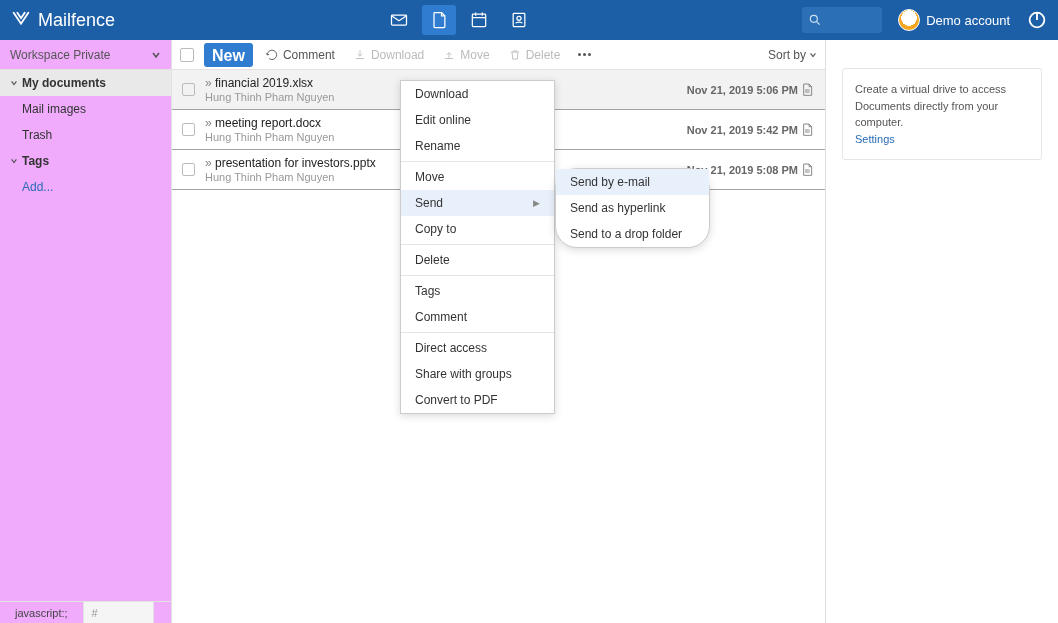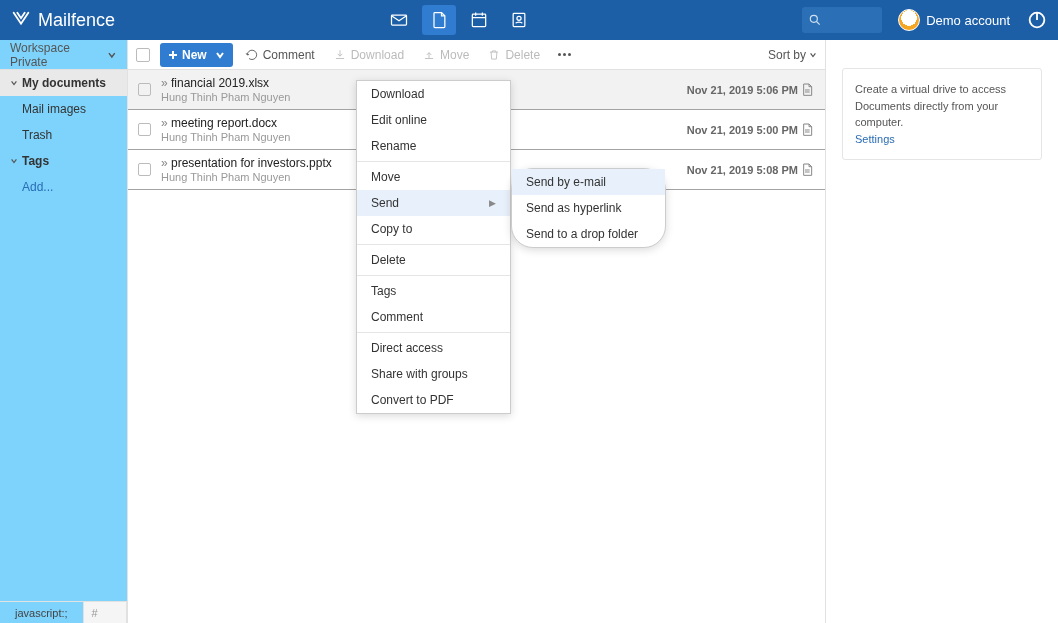--- a/index.html
+++ b/index.html
@@ -18,21 +18,21 @@
   .search-box svg { width: 14px; height: 14px; stroke: #cfe0f1; fill: none; stroke-width: 2; }
   .search-box input { flex: 1; background: transparent; border: none; outline: none; color: #fff; font-size: 12px; margin-left: 4px; width: 50px; }
   .account { display: flex; align-items: center; gap: 6px; cursor: pointer; font-size: 13px; }
   .avatar { width: 22px; height: 22px; border-radius: 50%; background: radial-gradient(circle at 50% 40%, #fff 50%, #f5a623 50%); border: 1px solid #fff; }
   .power-icon { width: 22px; height: 22px; stroke: #fff; fill: none; stroke-width: 2; cursor: pointer; }
   
   
   .body { display: flex; height: calc(100% - 40px); }
   
   
-  .sidebar { width: 128px; border-right: 1px solid #e1e1e1; display: flex; flex-direction: column; background: #7dd3fc; }
+  .sidebar { width: 172px; border-right: 1px solid #e1e1e1; display: flex; flex-direction: column; background: #f0abfc; }
   .workspace-select { height: 30px; display: flex; align-items: center; justify-content: space-between; padding: 0 10px; border-bottom: 1px solid #e1e1e1; font-size: 12px; color: #555; cursor: pointer; }
   .workspace-select svg { width: 10px; height: 10px; stroke: #555; }
   .tree-item { padding: 6px 10px; font-size: 12px; cursor: pointer; display: flex; align-items: center; gap: 4px; color: #333; }
   .tree-item.parent { font-weight: 600; }
   .tree-item.parent.active { background: #e9e9e9; }
   .tree-item.child { padding-left: 22px; font-weight: 400; }
   .tree-item .chev { width: 8px; height: 8px; }
   .tree-item.link { color: #2a6cb5; }
   .sidebar-spacer { flex: 1; }
   
@@ -40,21 +40,21 @@
   .status-bar { height: 22px; border-top: 1px solid #e1e1e1; display: flex; align-items: center; font-size: 11px; }
   .status-js { padding: 0 15px; border-right: 1px solid #e1e1e1; height: 100%; display: flex; align-items: center; color: #444; }
   .status-hash { padding: 0 8px; color: #999; border-right: 1px solid #e1e1e1; height: 100%; display: flex; align-items: center; background: #f5f5f5; width: 70px; }
   
   
   .main { flex: 1; display: flex; flex-direction: column; border-right: 1px solid #e1e1e1; position: relative; }
   
   
   .toolbar { height: 30px; border-bottom: 1px solid #e1e1e1; display: flex; align-items: center; padding: 0 8px; gap: 6px; }
   .header-checkbox { width: 14px; height: 14px; border: 1px solid #bbb; border-radius: 2px; cursor: pointer; margin-right: 4px; }
-  .btn-new { background: #2f7cd0; color: #fff; border-radius: 3px; height: 24px; display: flex; align-items: center; padding: 0 8px; gap: 4px; font-size: 12px; cursor: pointer; font-weight: 600; }
+  .btn-new { background: #2f7cd0; color: #fff; border-radius: 3px; height: 24px; display: flex; align-items: center; padding: 0 8px; gap: 4px; font-size: 16px; cursor: pointer; font-weight: 600; flex-direction: column; }
   .btn-new svg { width: 10px; height: 10px; stroke: #fff; stroke-width: 2; }
   .btn-new .caret { margin-left: 4px; }
   .tb-btn { display: flex; align-items: center; gap: 4px; font-size: 12px; color: #555; cursor: pointer; padding: 0 6px; }
   .tb-btn.disabled { color: #bbb; cursor: default; }
   .tb-btn svg { width: 14px; height: 14px; stroke: currentColor; fill: none; stroke-width: 1.5; }
   .tb-more { display: flex; gap: 2px; cursor: pointer; padding: 0 6px; }
   .tb-more span { width: 3px; height: 3px; background: #555; border-radius: 50%; }
   .toolbar-spacer { flex: 1; }
   .sort-by { display: flex; align-items: center; gap: 3px; font-size: 12px; color: #555; cursor: pointer; }
   .sort-by svg { width: 8px; height: 8px; stroke: #555; }
@@ -239,21 +239,21 @@
         <div class="file-icon"><svg viewBox="0 0 24 24">
               <path d="M7 3 h8 l4 4 v13 h-12 z M15 3 v4 h4 M9 12 h7 M9 15 h7"></path>
             </svg></div>
       </div>
       <div class="file-row">
         <div class="row-checkbox"></div>
         <div class="file-info">
           <div class="file-name"><span class="arrow">» </span><span>meeting report.docx</span></div>
           <div class="file-author">Hung Thinh Pham Nguyen</div>
         </div>
-        <div class="file-date">Nov 21, 2019 5:00 PM</div>
+        <div class="file-date">Nov 21, 2019 5:42 PM</div>
         <div class="file-icon"><svg viewBox="0 0 24 24">
               <path d="M7 3 h8 l4 4 v13 h-12 z M15 3 v4 h4 M9 12 h7 M9 15 h7"></path>
             </svg></div>
       </div>
       <div class="file-row">
         <div class="row-checkbox"></div>
         <div class="file-info">
           <div class="file-name"><span class="arrow">» </span><span>presentation for investors.pptx</span></div>
           <div class="file-author">Hung Thinh Pham Nguyen</div>
         </div>

